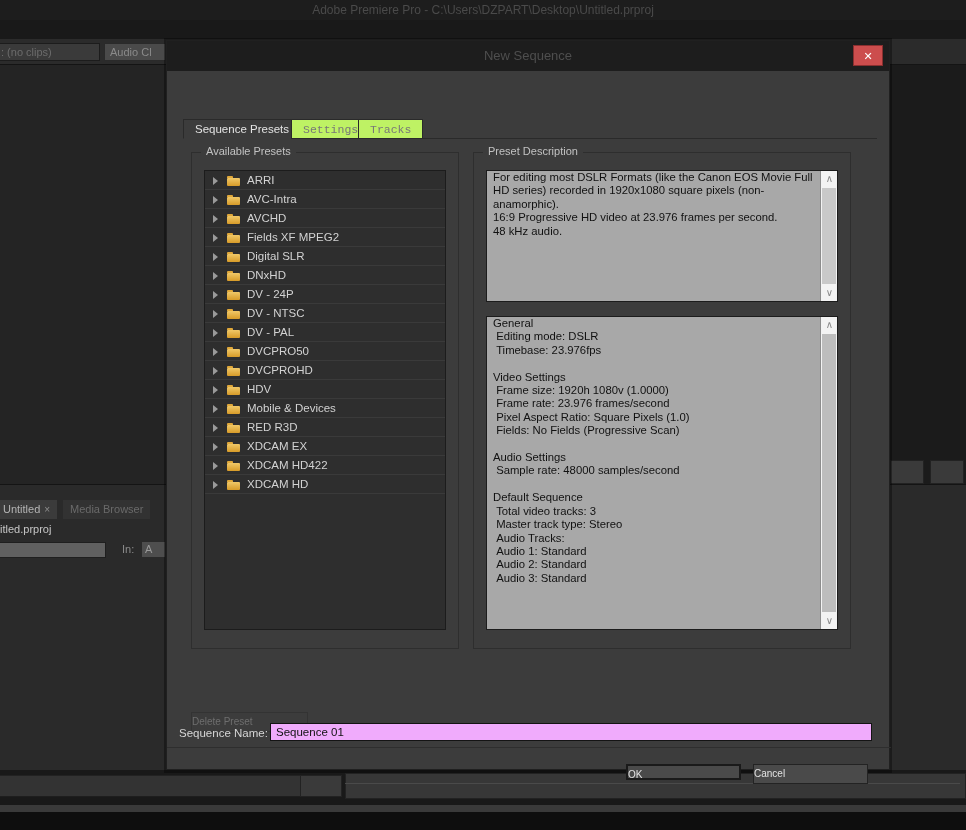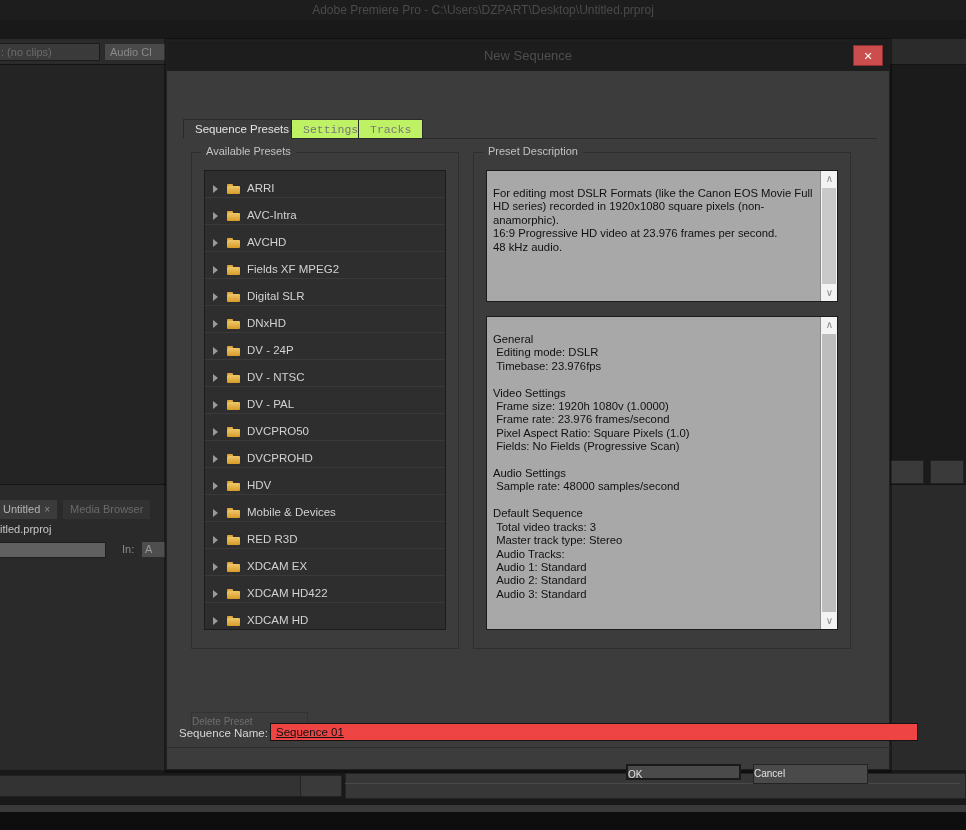--- a/index.html
+++ b/index.html
@@ -179,21 +179,20 @@
   
   .tree {
     position: absolute; left: 12px; top: 17px; width: 242px; height: 460px;
     background: #2e2e2e; border: 1px solid #1c1c1c; overflow: hidden;
   }
   .tree-item {
     position: relative; height: 19px; line-height: 19px;
     border-bottom: 1px solid #3a3a3a;
     font-size: 11.5px; color: #d2d2d2; cursor: pointer;
     white-space: nowrap;
-    margin-top: 8px;
   }
   .tri {
     position: absolute; left: 8px; top: 6px;
     width: 0; height: 0;
     border-left: 5px solid #9a9a9a;
     border-top: 4px solid transparent;
     border-bottom: 4px solid transparent;
   }
   .folder {
     position: absolute; left: 22px; top: 5px; width: 13px; height: 10px;
@@ -211,21 +210,21 @@
 
   
   .descbox {
     position: absolute; background: #a8a8a8;
     border: 1px solid #1c1c1c;
     overflow: hidden;
   }
   #desc-top { left: 12px; top: 17px; width: 352px; height: 132px; }
   #desc-bot { left: 12px; top: 163px; width: 352px; height: 314px; }
   .descbox .txt {
-    position: absolute; left: 6px; top: 16px; right: 22px;
+    position: absolute; left: 6px; top: 0; right: 22px;
     font-size: 11.3px; color: #111111; line-height: 13.4px;
     white-space: pre-wrap;
   }
   .vscroll {
     position: absolute; right: 0; top: 0; width: 17px; bottom: 0;
     background: #f3f3f3; border-left: 1px solid #8d8d8d;
   }
   .vscroll .arrow {
     position: absolute; left: 0; width: 17px; height: 16px;
     color: #8a8a8a; font-size: 10px; text-align: center; line-height: 16px;
@@ -250,25 +249,24 @@
   }
   .hrule {
     position: absolute; left: 0; width: 724px; height: 1px; background: #2e2e2e;
   }
 
   .seq-label {
     position: absolute; left: 12px; top: 656px;
     font-size: 11.5px; color: #d6d6d6;
   }
   .seq-input {
-    position: absolute; left: 103px; top: 652px; width: 648px; height: 18px;
-    background: #ef4444; border: 1px solid #141414;
+    position: absolute; left: 103px; top: 652px; width: 602px; height: 18px;
+    background: #f0abfc; border: 1px solid #141414;
     font-size: 11.5px; color: #111111; line-height: 16px; padding-left: 5px;
     font-family: "Liberation Sans", sans-serif;
-    text-decoration: underline;
   }
 
   #btn-ok {
     left: 459px; top: 693px; width: 115px; height: 16px;
     background: #4a4a4a; color: #e2e2e2; line-height: 18px;
     border: 2px solid #1a1a1a;
   }
   #btn-cancel {
     left: 586px; top: 693px; width: 115px; height: 20px;
     background: #4a4a4a; color: #e2e2e2; line-height: 18px;

